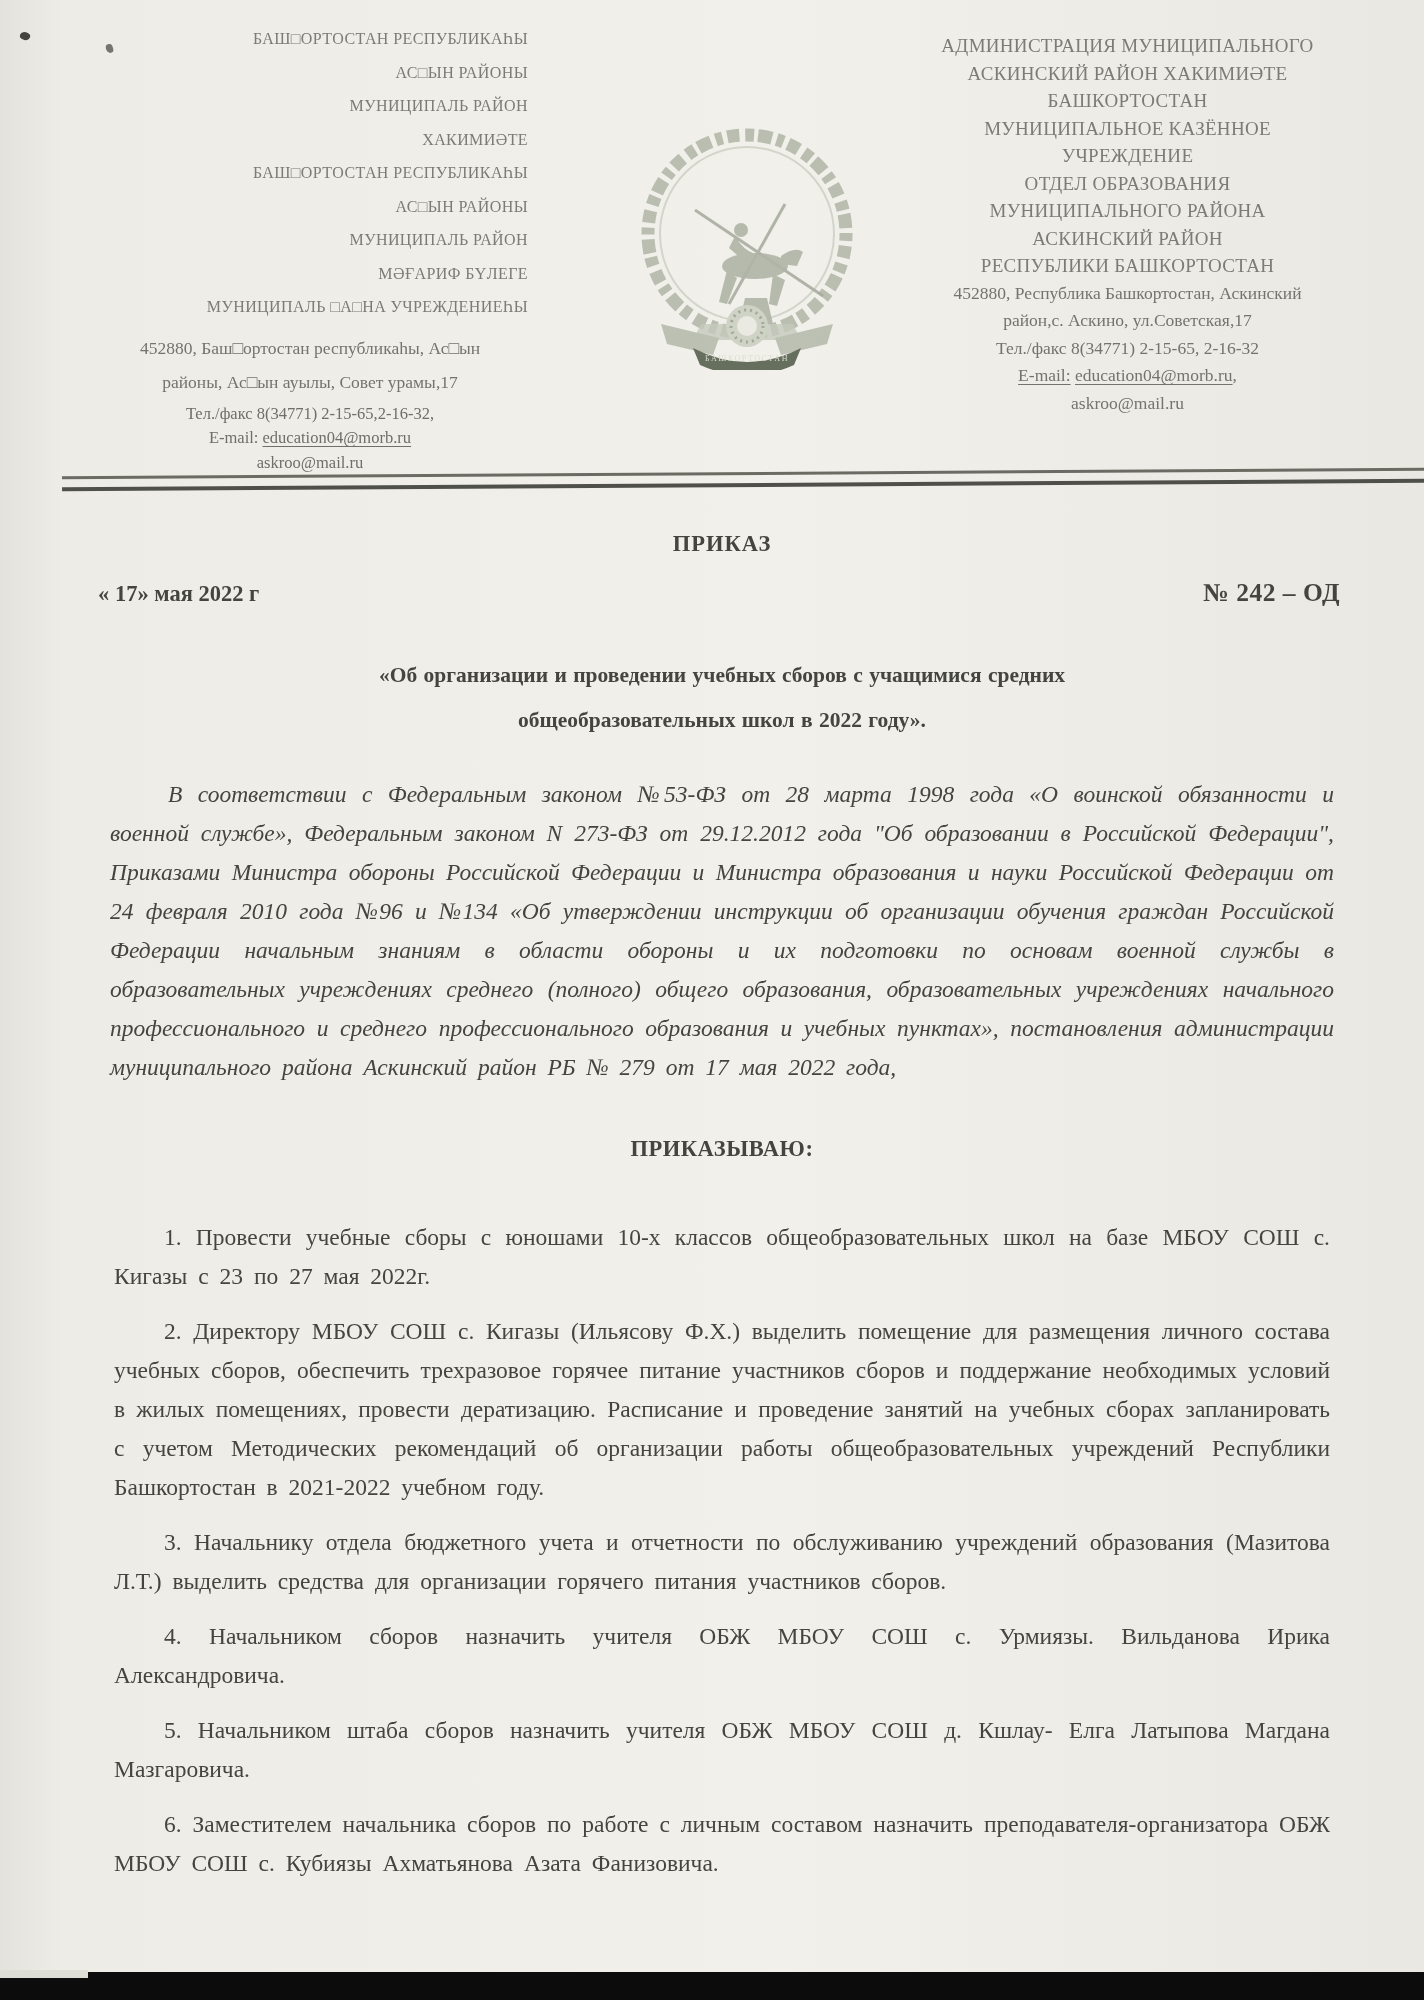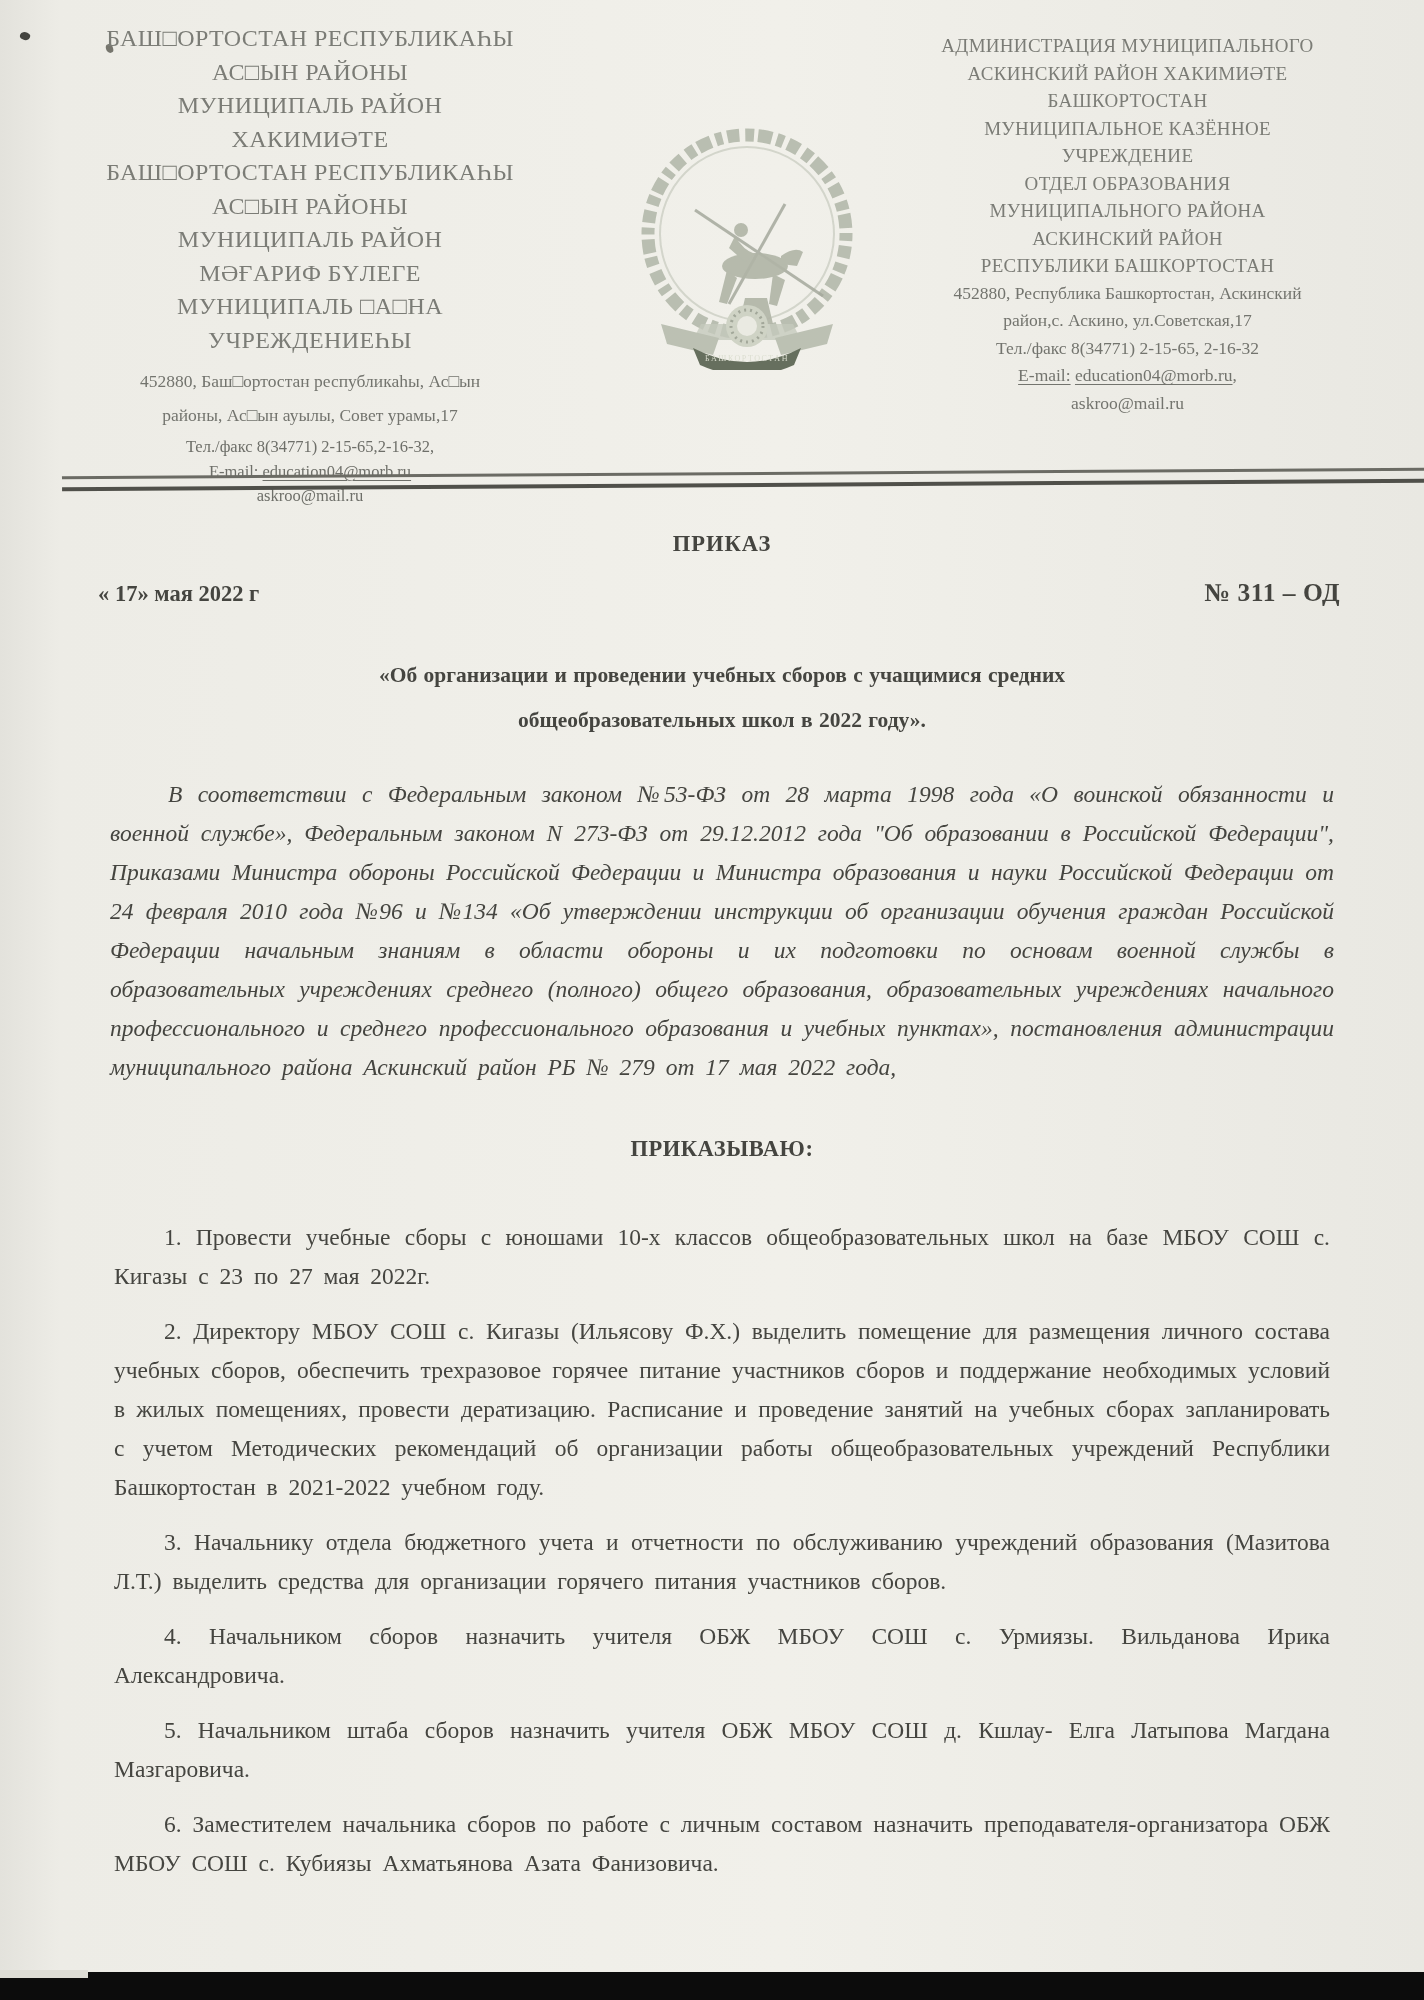--- a/index.html
+++ b/index.html
@@ -4,21 +4,21 @@
 <style>
   html,body{margin:0;padding:0;background:#888;}
   .page{
     position:relative;width:1424px;height:2000px;overflow:hidden;
     background:linear-gradient(90deg,#e3e2dc 0px,#edece6 60px,#f1f0ea 55%,#e9e8e2 100%);
     font-family:"Liberation Serif","DejaVu Serif",serif;
     -webkit-font-smoothing:antialiased;
   }
   
   .lh-left{position:absolute;left:92px;top:22px;width:436px;text-align:center;color:#7b7c76;}
-  .lh-left .caps{font-size:24px;line-height:33.5px;letter-spacing:.4px;}
+  .lh-left .caps{font-size:16px;line-height:33.5px;letter-spacing:.4px;text-align:right;}
   .lh-left .addr{margin-top:7px;font-size:17.5px;line-height:34px;color:#73746e;}
   .lh-left .tel{font-size:16.5px;line-height:24.5px;color:#6e6f69;margin-top:3px;}
   .lh-right{position:absolute;left:855px;top:32px;width:545px;text-align:center;color:#7b7c76;}
   .lh-right .caps{font-size:19px;line-height:27.5px;letter-spacing:.3px;}
   .lh-right .addr{font-size:17.5px;line-height:27.5px;color:#73746e;}
   .u{text-decoration:underline;text-underline-offset:3px;}
   .emblem{position:absolute;left:633px;top:118px;width:228px;height:252px;opacity:.9;}
   .rule{position:absolute;left:62px;top:472px;width:1364px;height:8px;
         border-top:3px solid #6b6b64;border-bottom:4px solid #50504a;transform:rotate(-.35deg);}
   .speck1{position:absolute;left:20px;top:32px;width:10px;height:8px;background:#44443f;border-radius:60% 40% 55% 45%;transform:rotate(25deg);}
@@ -118,21 +118,21 @@
       <div>askroo@mail.ru</div>
     </div>
   </div>
 
   <div class="rule"></div>
 
   <div class="doc">
     <div class="doc-type">ПРИКАЗ</div>
     <div class="num-row">
       <span class="date">« 17» мая 2022 г</span>
-      <span class="num">№ 311 – ОД</span>
+      <span class="num">№ 242 – ОД</span>
     </div>
     <div class="subject">
       <div>«Об организации и проведении учебных сборов с учащимися средних</div>
       <div>общеобразовательных школ в 2022 году».</div>
     </div>
     <p class="preamble">В соответствии с Федеральным законом №53-ФЗ от 28 марта 1998 года «О воинской обязанности и военной службе», Федеральным законом N 273-ФЗ от 29.12.2012 года "Об образовании в Российской Федерации", Приказами Министра обороны Российской Федерации и Министра образования и науки Российской Федерации от 24 февраля 2010 года №96 и №134 «Об утверждении инструкции об организации обучения граждан Российской Федерации  начальным знаниям в области обороны и их подготовки по основам военной службы в образовательных учреждениях среднего (полного) общего образования, образовательных учреждениях начального профессионального и среднего профессионального образования и учебных пунктах», постановления администрации муниципального района Аскинский район РБ № 279 от 17 мая 2022 года,</p>
     <div class="command">ПРИКАЗЫВАЮ:</div>
     <div class="items">
       <p class="item">1.  Провести учебные сборы с юношами 10-х классов общеобразовательных школ на базе МБОУ СОШ с. Кигазы с 23 по 27 мая 2022г.</p>
       <p class="item">2. Директору МБОУ СОШ с. Кигазы  (Ильясову Ф.Х.) выделить помещение для размещения личного состава учебных сборов, обеспечить трехразовое горячее питание участников сборов и поддержание необходимых условий в жилых помещениях, провести дератизацию. Расписание и проведение занятий на учебных сборах запланировать с учетом Методических рекомендаций об организации работы общеобразовательных учреждений Республики Башкортостан в 2021-2022 учебном году.</p>

